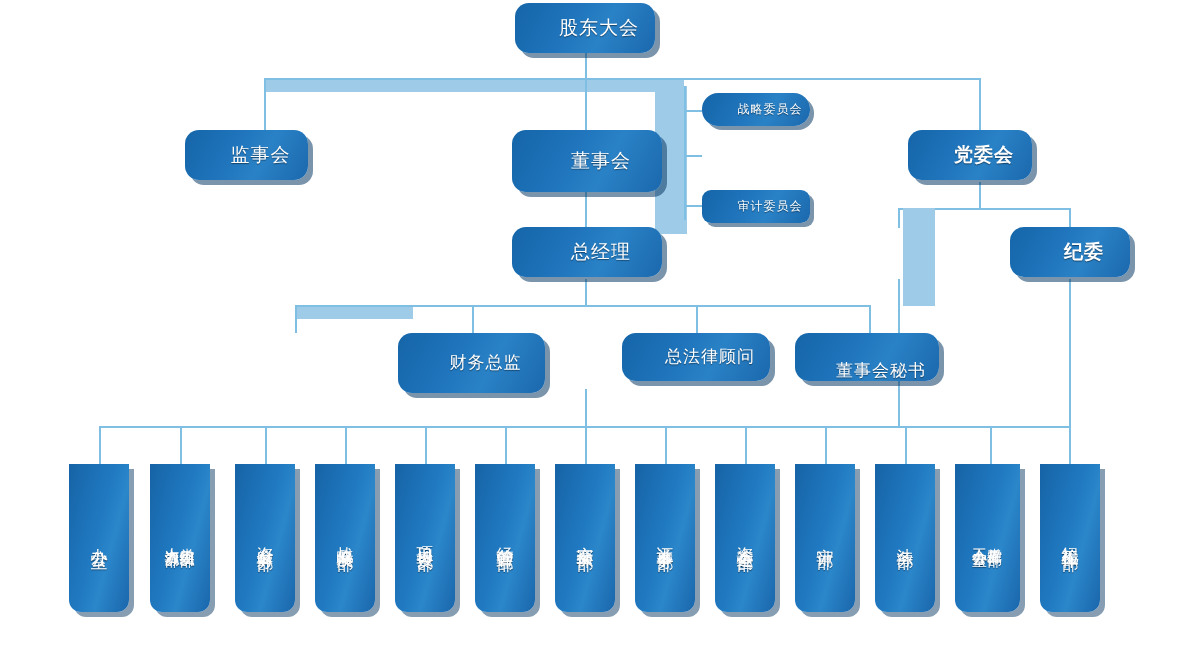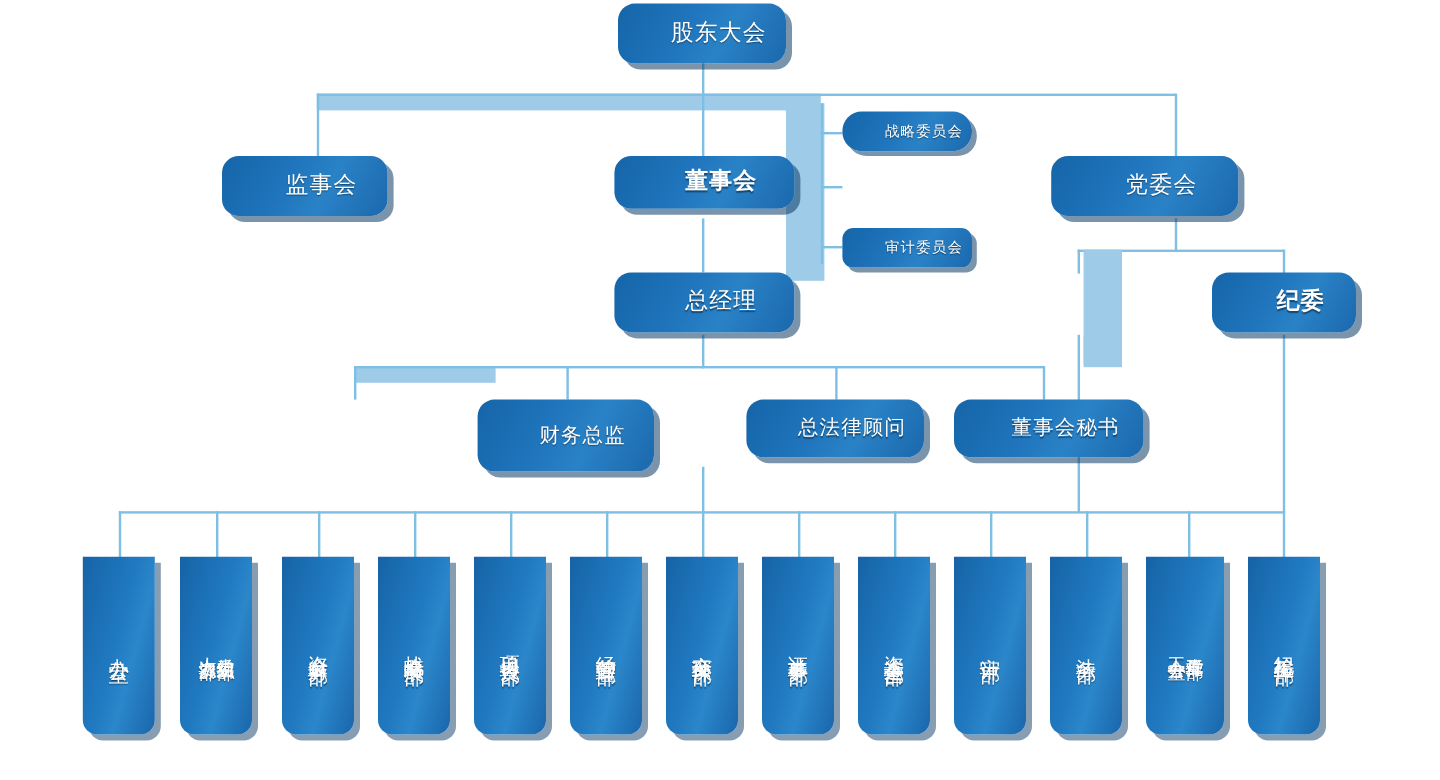--- a/index.html
+++ b/index.html
@@ -111,29 +111,29 @@
   <div class="line v" style="left:745px;top:426px;height:40px;"></div>
   <div class="line v" style="left:825px;top:426px;height:40px;"></div>
   <div class="line v" style="left:905px;top:426px;height:40px;"></div>
   <div class="line v" style="left:990px;top:426px;height:40px;"></div>
   <div class="line v" style="left:1069px;top:426px;height:40px;"></div>
 
   <div class="node lg" style="left:515px;top:3px;width:140px;height:50px;">
     <span>股东大会</span>
   </div>
 
-  <div class="node lg" style="left:185px;top:130px;width:138px;height:50px;">
+  <div class="node lg" style="left:185px;top:130px;width:123px;height:50px;">
     <span>监事会</span>
   </div>
 
-  <div class="node lg" style="left:512px;top:130px;width:150px;height:44px;font-weight:bold;">
+  <div class="node lg" style="left:512px;top:130px;width:150px;height:62px;">
     <span>董事会</span>
   </div>
 
-  <div class="node lg" style="left:876px;top:130px;width:156px;height:50px;">
+  <div class="node lg" style="left:908px;top:130px;width:124px;height:50px;font-weight:bold;">
     <span>党委会</span>
   </div>
 
   <div class="node sm" style="left:702px;top:93px;width:108px;height:33px;border-radius:16px;">
     <span>战略委员会</span>
   </div>
   <div class="node lg" style="left:512px;top:227px;width:150px;height:50px;">
     <span>总经理</span>
   </div>
 
@@ -143,21 +143,21 @@
   <div class="node lg" style="left:1010px;top:227px;width:120px;height:50px;font-weight:bold;">
     <span>纪委</span>
   </div>
 
   <div class="node mid" style="left:398px;top:333px;width:147px;height:60px;">
     <span>财务总监</span>
   </div>
   <div class="node mid" style="left:622px;top:333px;width:148px;height:48px;">
     <span>总法律顾问</span>
   </div>
-  <div class="node mid" style="left:795px;top:333px;width:158px;height:48px;">
+  <div class="node mid" style="left:795px;top:333px;width:144px;height:48px;align-items:flex-end;">
     <span>董事会秘书</span>
   </div>
 
   <div class="dept" style="left:69px;top:464px;width:60px;height:148px;">
     <span class="vtext">办公室</span>
   </div>
 
   <div class="dept vwrap" style="left:150px;top:464px;width:60px;height:148px;">
     <span class="vtext">党委组织部</span>
     <span class="vtext">人力资源部</span>

